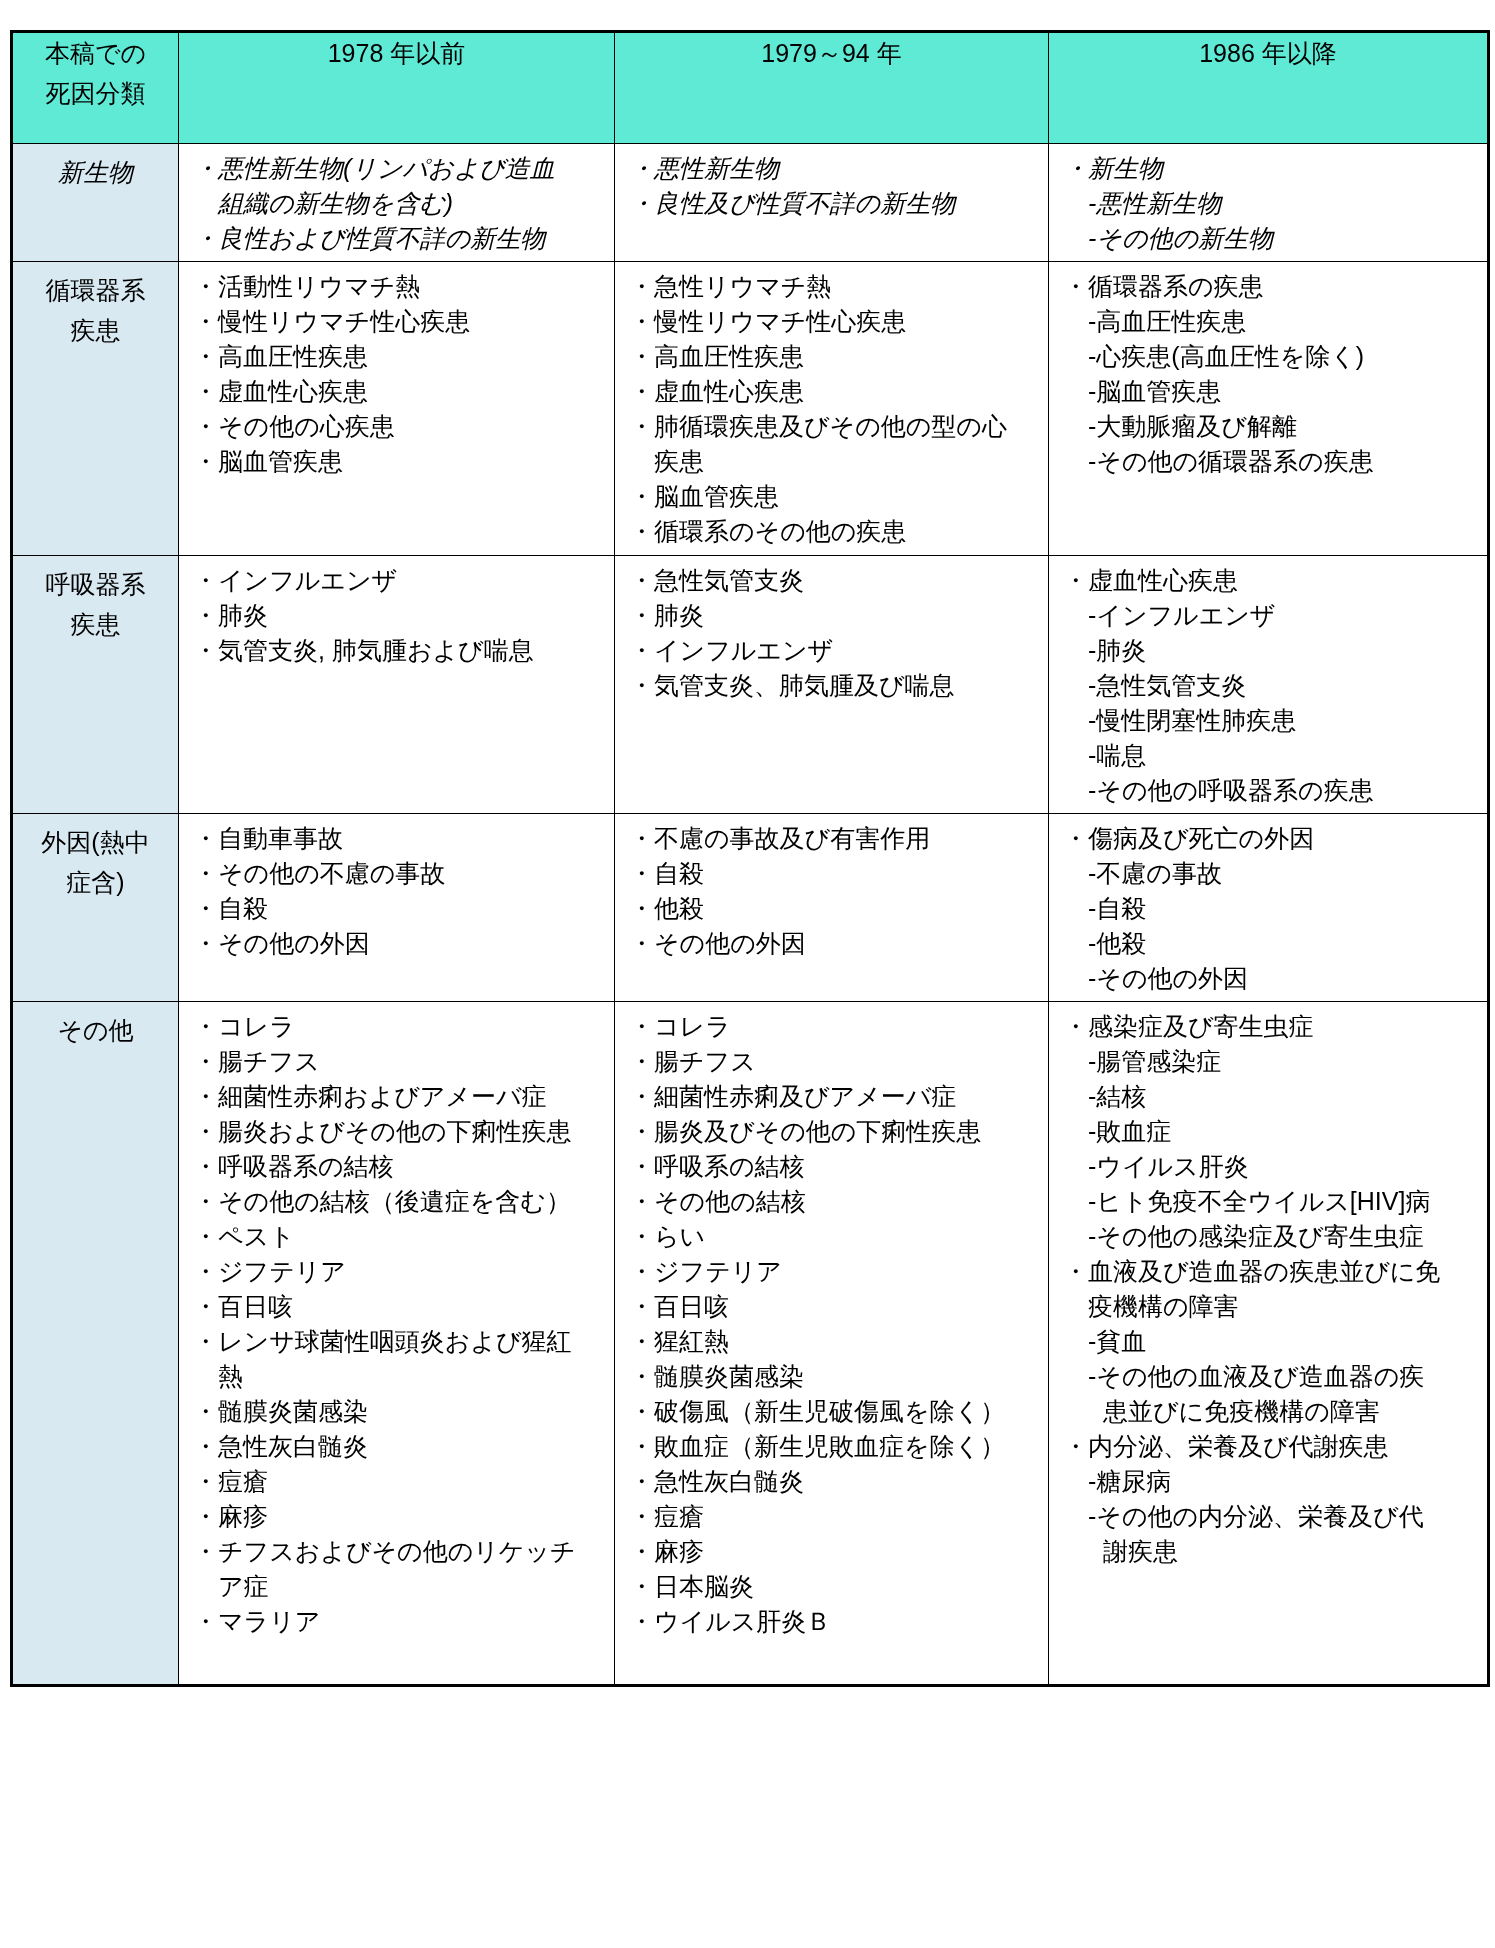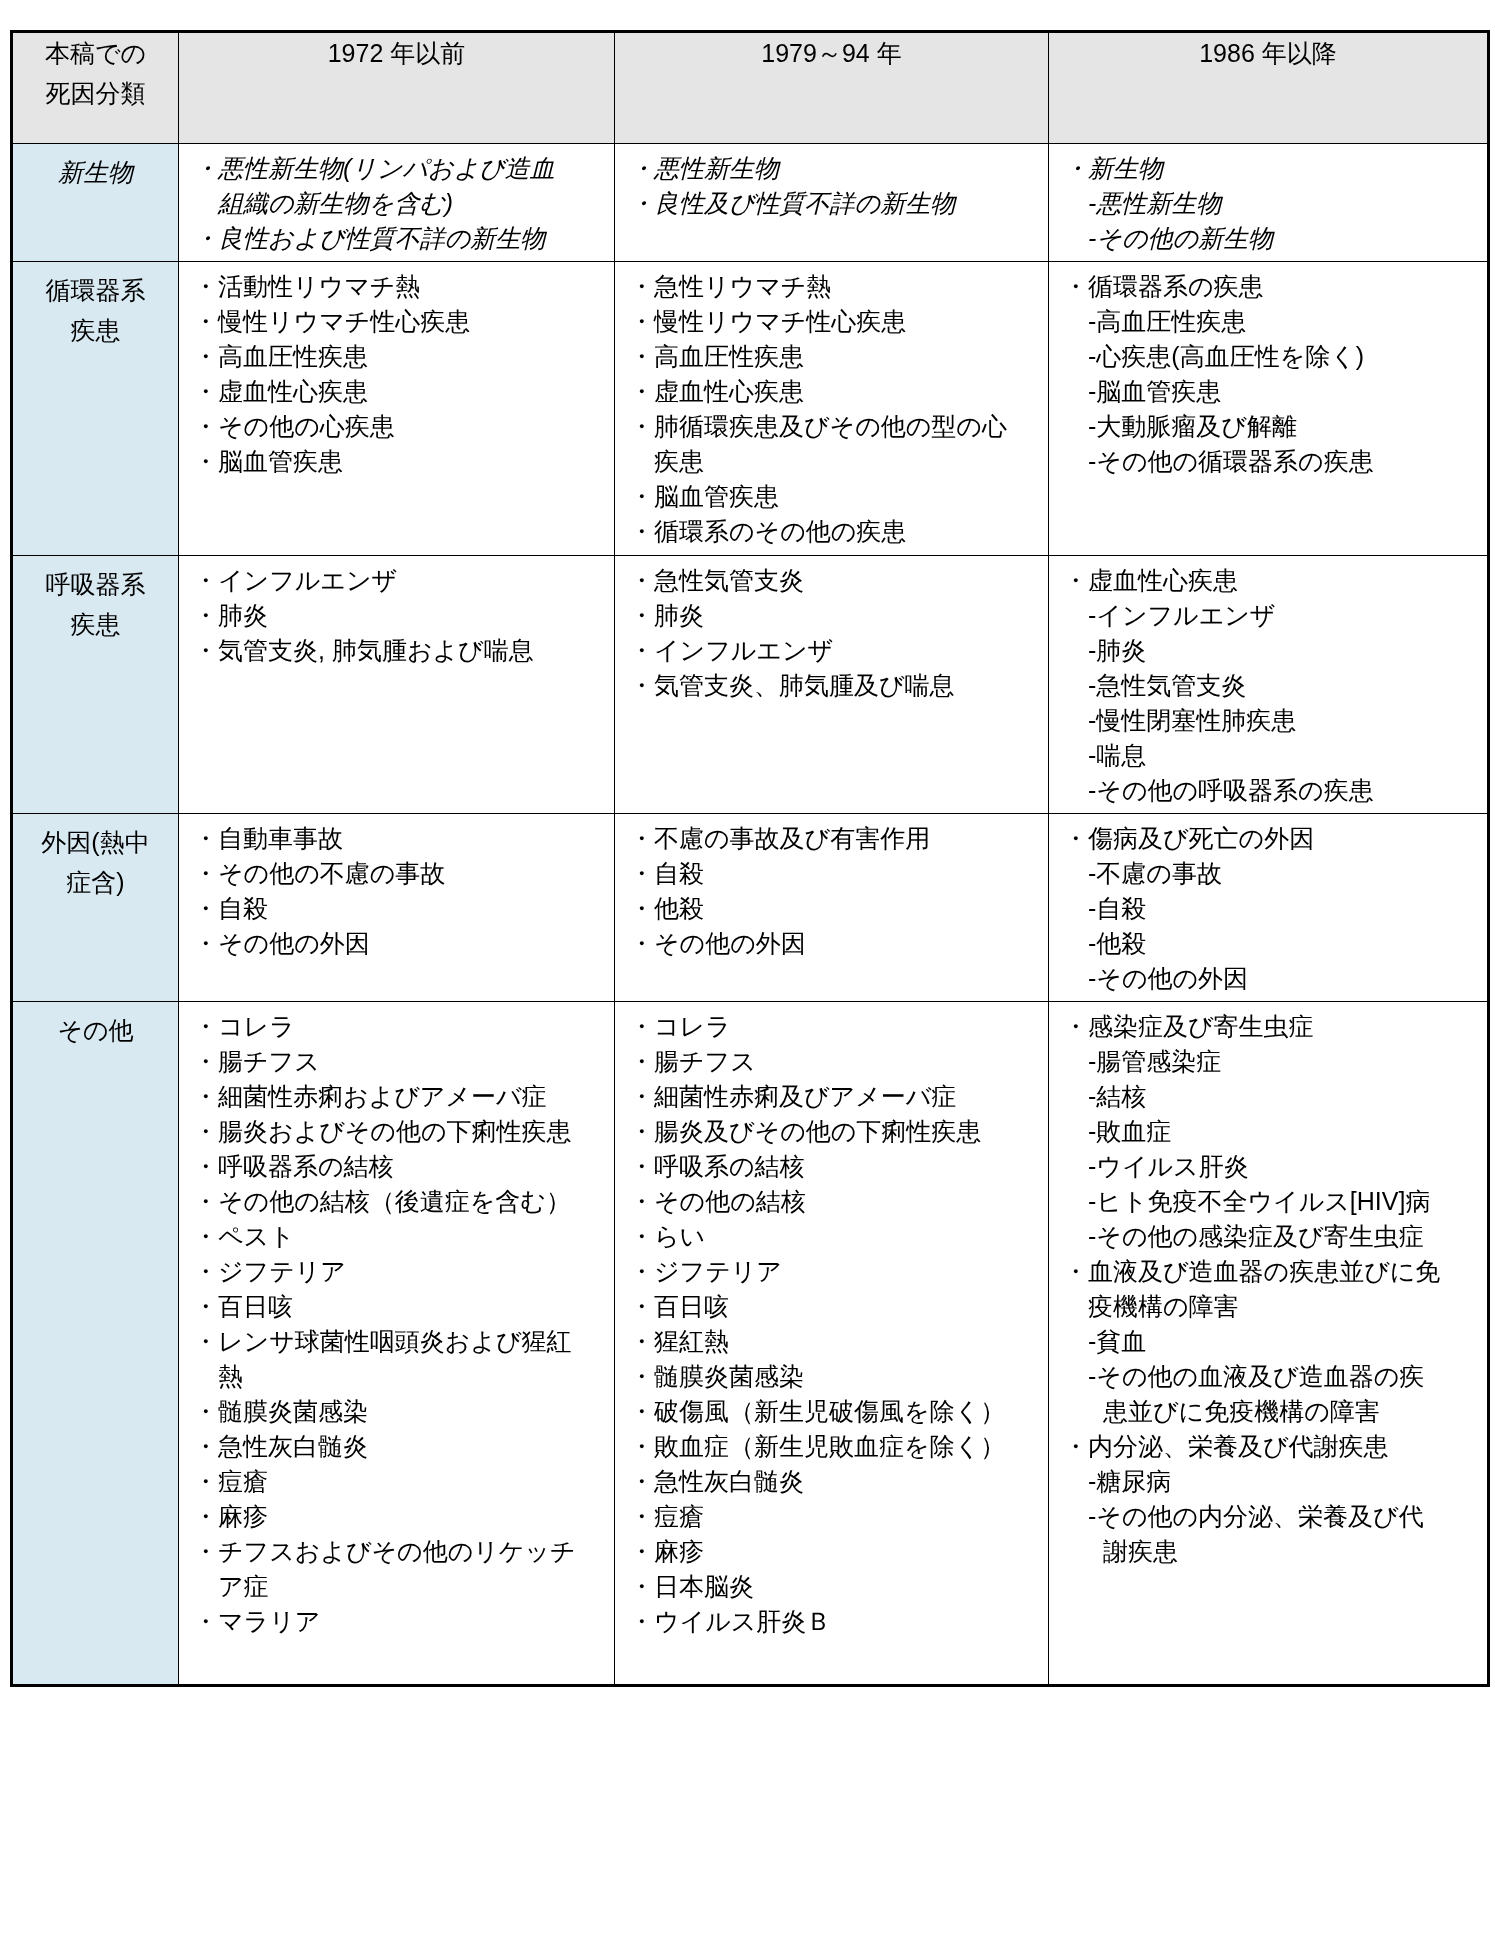--- a/index.html
+++ b/index.html
@@ -29,21 +29,21 @@
     font-size: 25px;
     line-height: 35px;
   }
   table.classtable th,
   table.classtable td {
     border: 1.5px solid #000000;
     vertical-align: top;
     font-weight: normal;
   }
   thead th {
-    background: #e5e5e5;
+    background: #5eead4;
     height: 110px;
     text-align: center;
     vertical-align: middle;
     white-space: pre-line;
     line-height: 40px;
     padding: 0 4px;
   }
   tbody th {
     background: #d9e9f2;
     text-align: center;
@@ -82,21 +82,21 @@
       <colgroup>
         <col style="width:167px">
         <col style="width:436px">
         <col style="width:434px">
         <col style="width:440px">
       </colgroup>
       <thead>
         <tr>
           <th>本稿での
 死因分類</th>
-          <th>1972 年以前</th>
+          <th>1978 年以前</th>
           <th>1979～94 年</th>
           <th>1986 年以降</th>
         </tr>
       </thead>
       <tbody>
           <tr class="r0">
             <th>新生物</th>
             <td class="c0">
               <div class="item b">・悪性新生物(リンパおよび造血組織の新生物を含む)</div>
               <div class="item b">・良性および性質不詳の新生物</div>

